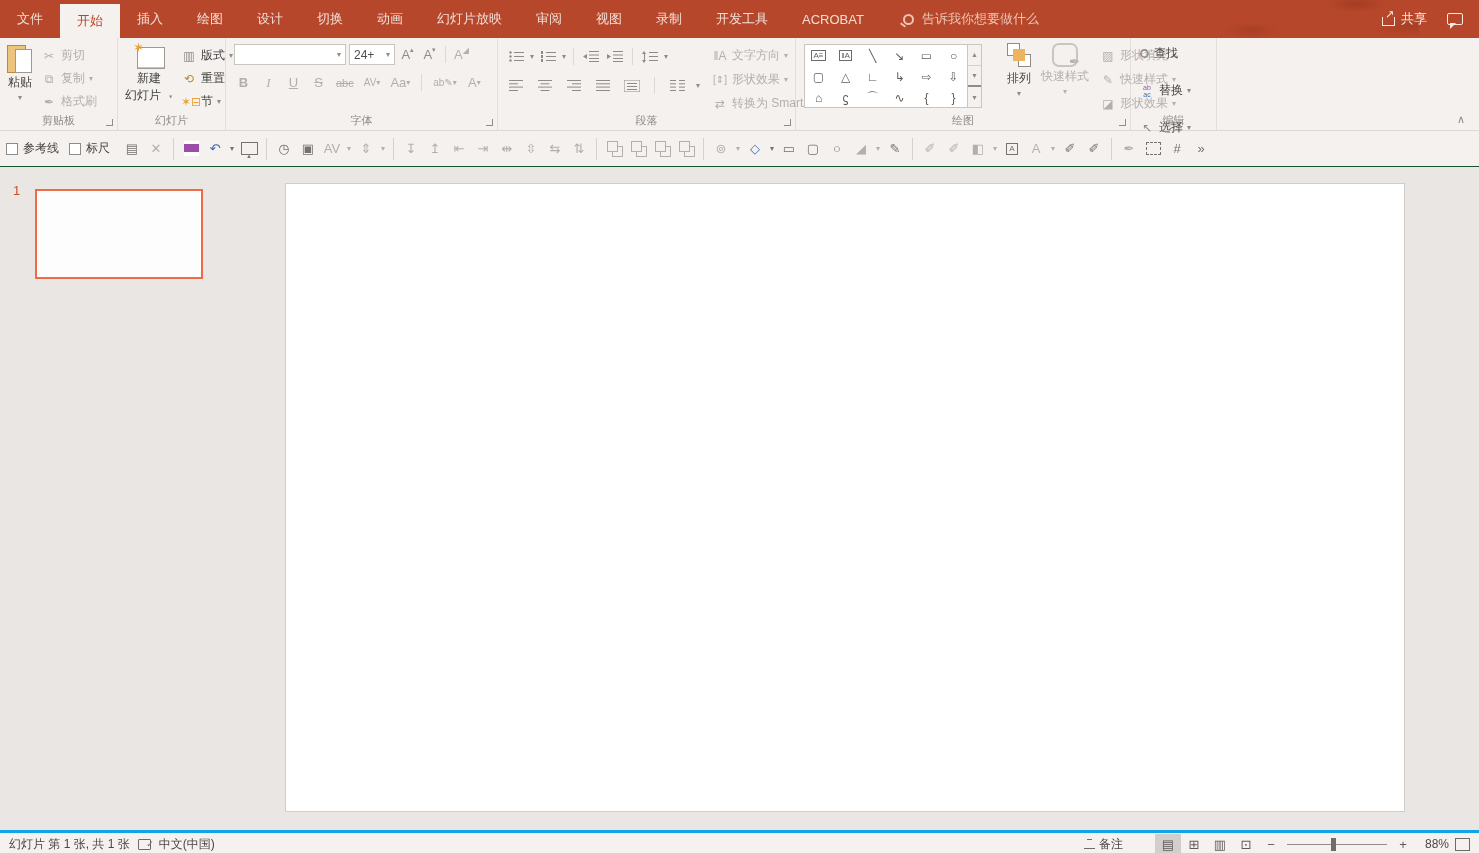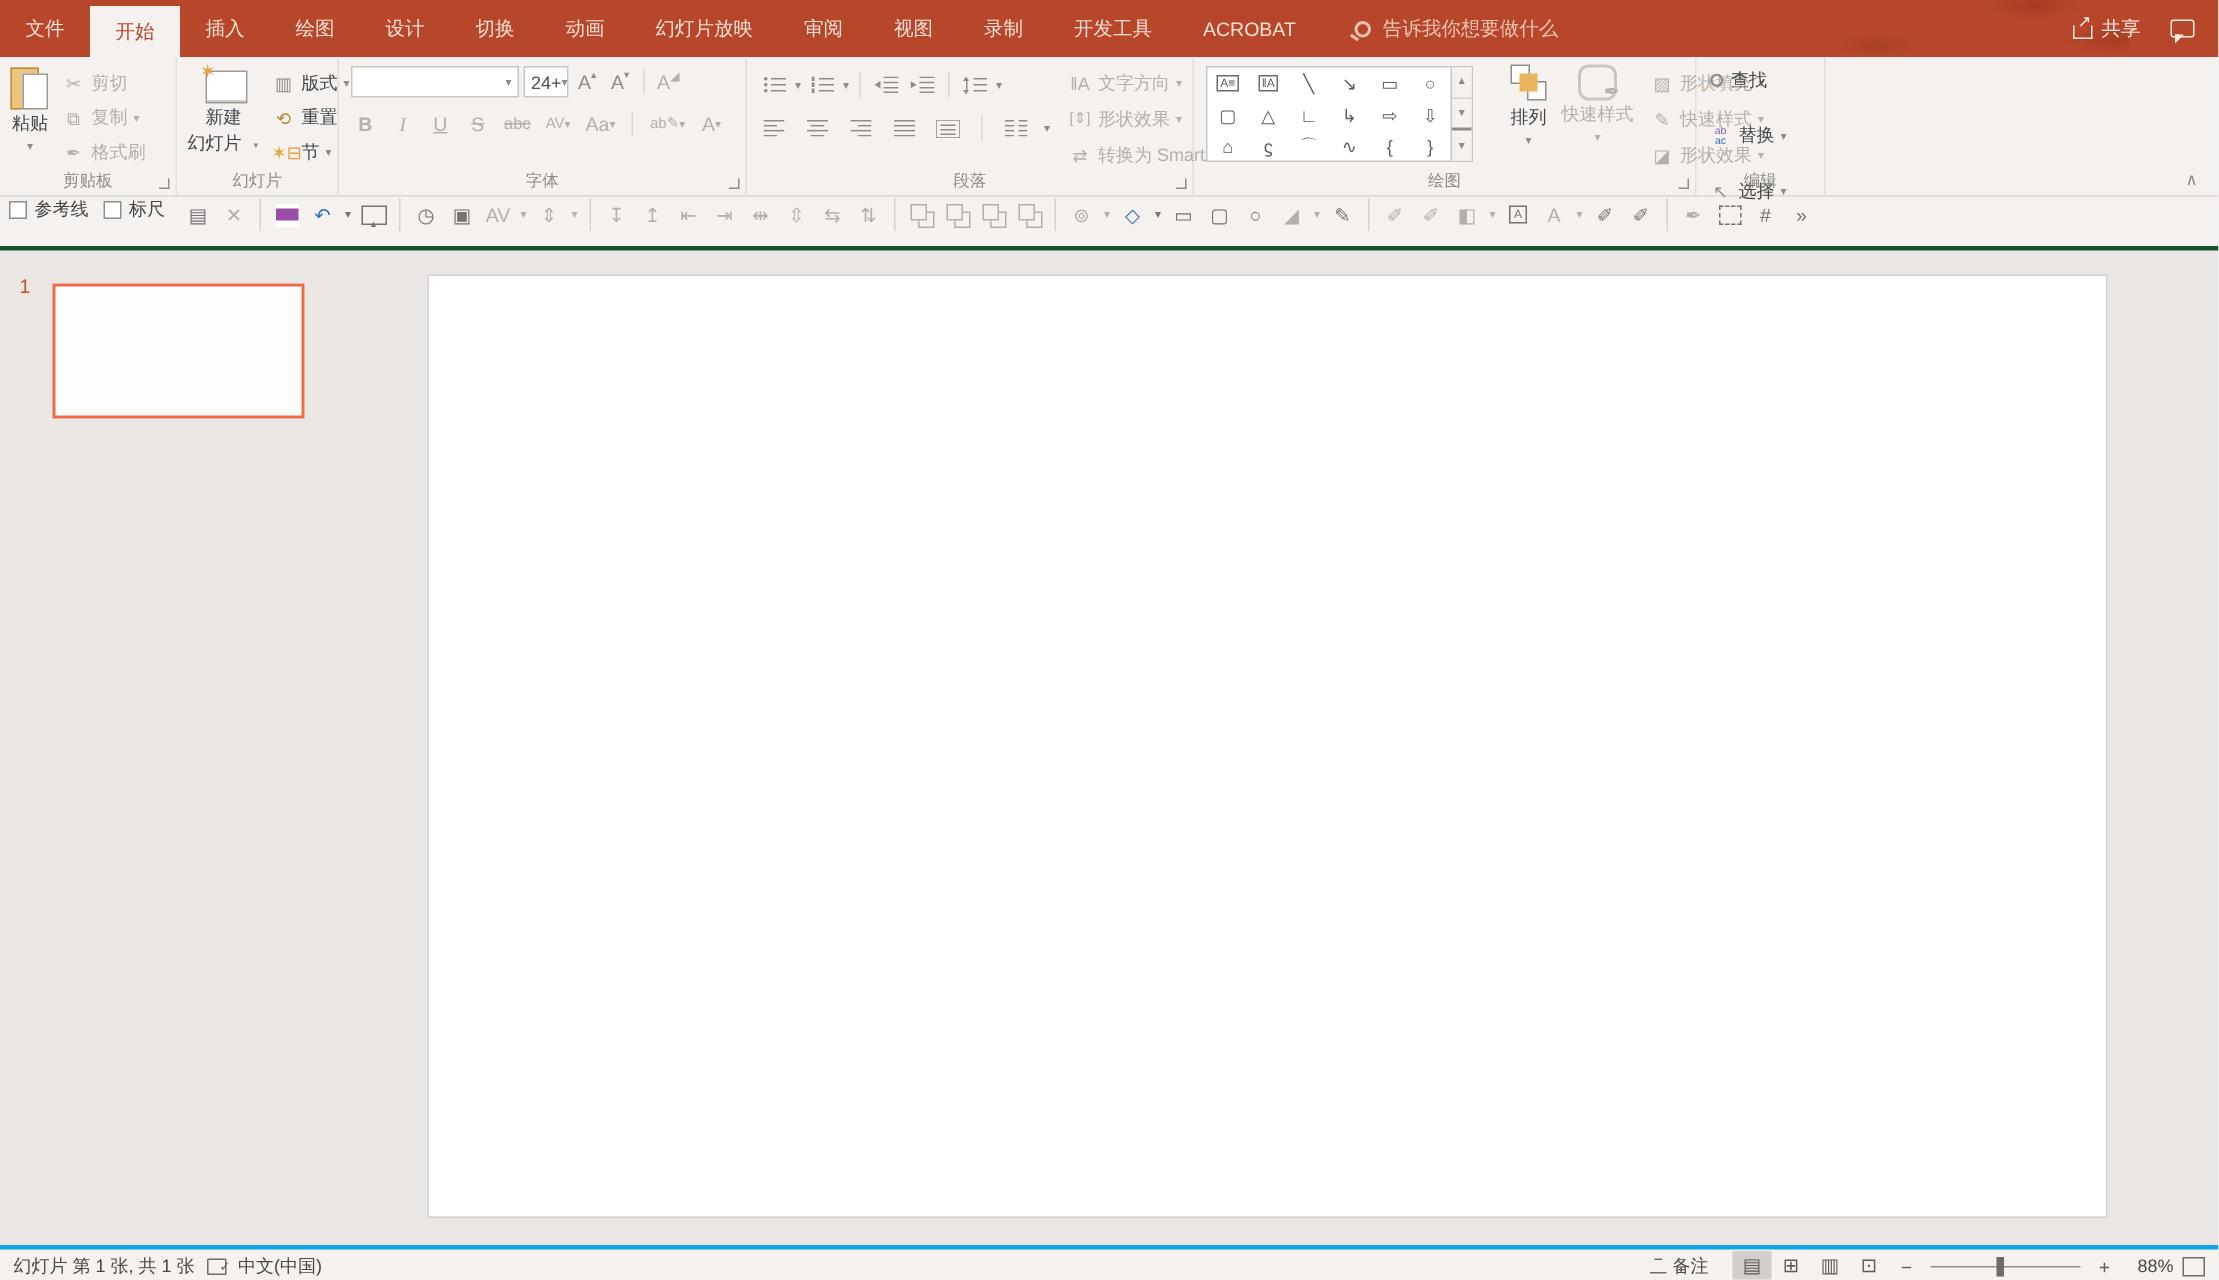--- a/index.html
+++ b/index.html
@@ -69,21 +69,21 @@
 .gcells { display:grid; grid-template-columns:repeat(6,27px); grid-auto-rows:21px; }
 .gcell { display:flex; align-items:center; justify-content:center; font-size:12px; color:#5f5b58; }
 .gcell.gtext { font-size:8px; }
 .gcell.gtext .inner { border:1px solid #6f6b68; padding:0 1px; line-height:9px; }
 .gscroll { width:14px; border-left:1px solid #c9c5c1; display:flex; flex-direction:column; background:#f4f1ef; }
 .gscroll span { flex:1; display:flex; align-items:center; justify-content:center; font-size:7px; color:#8f8b88; }
 .gscroll span + span { border-top:1px solid #d5d1ce; }
 .collapse { position:absolute; right:14px; bottom:4px; color:#8f8b88; font-size:11px; }
 
 
-.toolbar2 { height:36px; background:#f4f1ef; border-bottom:3px solid #14532d; display:flex; align-items:flex-start; padding:0 6px; gap:2px; }
+.toolbar2 { height:36px; background:#f4f1ef; border-bottom:1px solid #14532d; display:flex; align-items:center; padding:0 6px; gap:2px; }
 .chk { display:flex; align-items:center; gap:5px; margin-right:8px; color:#444; }
 .chkbox { width:12px; height:12px; border:1px solid #8f8b88; background:#fff; }
 .t2i { width:24px; height:24px; display:flex; align-items:center; justify-content:center; color:#767270; font-size:13px; position:relative; flex:none;}
 .t2i.dd-s { width:10px; font-size:8px; }
 .t2i .g { line-height:1; }
 .t2sep { width:1px; height:22px; background:#d5d1ce; margin:0 5px; flex:none; }
 .t2i.c-blue { color:#3a6cb4; }
 .t2i.i-save::before { content:""; width:15px; height:15px; background:#9a4ea8; box-shadow:inset 0 -6px 0 -2px #fff, inset 0 10px 0 -7px #fff; }
 .t2i.i-show::before { content:""; width:15px; height:11px; border:1px solid #767270; }
 .t2i.i-show::after { content:"▲"; position:absolute; font-size:6px; bottom:2px; color:#767270; }
@@ -97,21 +97,21 @@
 .thumb-num { position:absolute; left:13px; top:16px; color:#c4502e; font-size:13px; }
 .thumb { position:absolute; left:35px; top:22px; width:168px; height:90px; background:#fdfdfd; border:2px solid #ed6c47; }
 .canvas { flex:1; position:relative; }
 .slide { position:absolute; left:57px; top:16px; width:1120px; height:629px; background:#fff; border:1px solid #d0cdca; }
 
 
 .statusbar { height:23px; background:#f4f1ef; border-top:3px solid #0ea5e9; display:flex; align-items:center; padding:11px 9px; gap:8px; font-size:12px; color:#4a4744; }
 .i-book { width:13px; height:11px; border:1px solid #6f6b68; border-radius:1px; position:relative; }
 .i-book::after { content:"✓"; position:absolute; right:-4px; top:-1px; font-size:9px; color:#6f6b68; }
 .sb-right { margin-left:auto; display:flex; align-items:center; gap:6px; }
-.notesbtn { display:flex; align-items:center; gap:4px; margin-right:10px; }
+.notesbtn { display:flex; align-items:center; gap:4px; margin-right:26px; }
 .i-notes { width:11px; height:9px; border-bottom:1px solid #6f6b68; box-shadow:0 -4px 0 -3px #6f6b68, 0 -7px 0 -6px #6f6b68; }
 .viewbtn { width:26px; height:21px; display:flex; align-items:center; justify-content:center; font-size:13px; color:#5f5b58; }
 .viewbtn.selected { background:#d1cecb; }
 .ztrack { width:100px; height:1px; background:#918d8a; position:relative; margin:0 4px; }
 .zhandle { position:absolute; left:44%; top:-6px; width:5px; height:13px; background:#6f6b68; }
 .zoomsign { font-size:13px; color:#5f5b58; width:12px; text-align:center; }
 .zlevel { width:34px; text-align:right; }
 .i-fit { width:15px; height:13px; border:1px solid #6f6b68; position:relative; display:flex; align-items:center; justify-content:center; font-size:8px; color:#6f6b68; }
 </style>
 </head>
@@ -198,21 +198,21 @@
     </div>
     <span class="glabel">幻灯片</span>
   </div>
 
   <div class="rgroup" style="width:272px; flex-direction:column; padding-left:8px; padding-right:8px;">
     <div class="prow" style="gap:3px; margin-top:3px;">
       <div class="combo" style="width:112px">
         <span></span>
           <span class="dd">▾</span>
       </div>
-      <div class="combo" style="width:30px">
+      <div class="combo" style="width:46px">
         <span>24+</span>
           <span class="dd">▾</span>
       </div>
       <span class="fbtn">
           <span>A</span>
           <span class="sup">▴</span>
         </span>
       <span class="fbtn">
           <span>A</span>
           <span class="sup">▾</span>

